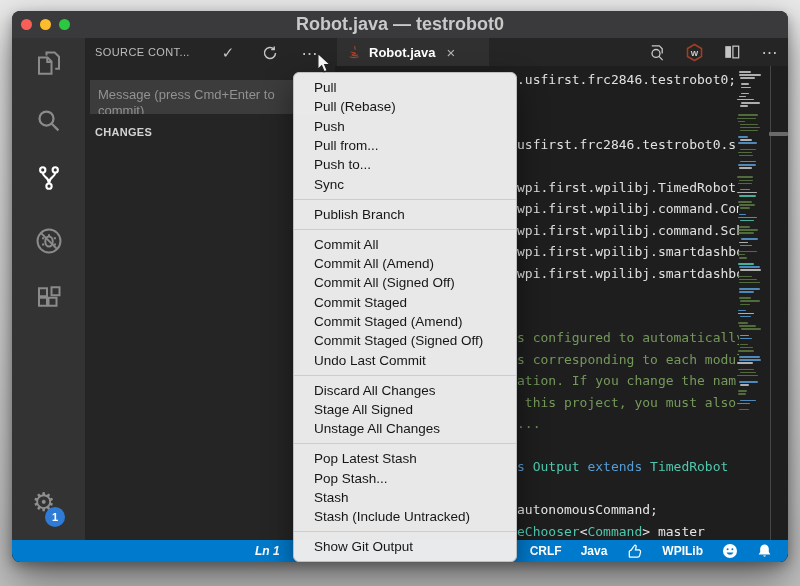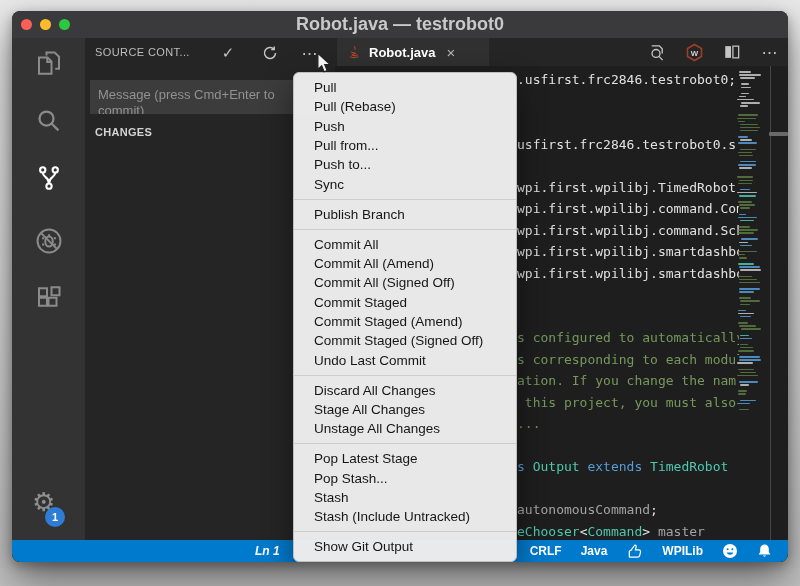--- a/index.html
+++ b/index.html
@@ -52,21 +52,21 @@
   .ed-act.more{font-size:16px;letter-spacing:1px;}
   
   .editor{position:absolute;left:323px;top:55px;width:453px;height:474px;background:#1e1e1e;}
   .code-area{position:absolute;left:182px;top:3px;width:222px;height:471px;overflow:hidden;}
   .code-line{position:absolute;left:0;height:21.5px;line-height:21.5px;white-space:pre;
     font-family:"DejaVu Sans Mono",monospace;font-size:13px;}
   .tok-plain{color:#e2e2e2;}
   .tok-comment{color:#74995a;}
   .tok-keyword{color:#569cd6;}
   .tok-type{color:#4ec9b0;}
-  .tok-member{color:#a3a3a3;}
+  .tok-member{color:#e5e5e5;}
   .minimap{position:absolute;left:402px;top:5px;width:26px;height:400px;}
   .mm-bar{position:absolute;height:1.6px;border-radius:1px;opacity:.85;}
   .ov-ruler{position:absolute;left:435px;top:0;width:1px;height:474px;background:#464646;}
   .scroll-thumb{position:absolute;left:434px;top:66px;width:19px;height:4px;background:#6a6a6a;border-radius:1px;}
   
   .statusbar{position:absolute;left:0;top:529px;width:776px;height:22px;background:#007acc;border-radius:0 0 8px 8px;
     color:#ffffff;font-size:12px;z-index:10;}
   .sb-left{position:absolute;left:10px;top:0;height:16px;display:flex;align-items:flex-end;gap:9px;margin-top:32px;}
   .sb-group{display:flex;align-items:center;gap:4px;}
   .sb-ln{position:absolute;left:243px;top:0;height:22px;line-height:22px;font-style:italic;}
@@ -399,24 +399,24 @@
     <div class="msep"></div>
     <div class="mi">Commit All</div>
     <div class="mi">Commit All (Amend)</div>
     <div class="mi">Commit All (Signed Off)</div>
     <div class="mi">Commit Staged</div>
     <div class="mi">Commit Staged (Amend)</div>
     <div class="mi">Commit Staged (Signed Off)</div>
     <div class="mi">Undo Last Commit</div>
     <div class="msep"></div>
     <div class="mi">Discard All Changes</div>
-    <div class="mi">Stage All Changes</div>
+    <div class="mi">Stage All Signed</div>
     <div class="mi">Unstage All Changes</div>
     <div class="msep"></div>
-    <div class="mi">Pop Latest Stage</div>
+    <div class="mi">Pop Latest Stash</div>
     <div class="mi">Pop Stash...</div>
     <div class="mi">Stash</div>
     <div class="mi">Stash (Include Untracked)</div>
     <div class="msep"></div>
     <div class="mi">Show Git Output</div>
   </div>
 
   <div class="cursor">
     <svg width="16" height="22" viewBox="0 0 12 18">
       <path d="M1 1 L1 14.2 L4.1 11.3 L6.1 16.2 L8.6 15.1 L6.6 10.3 L11 10.3 Z" fill="#f5f5f5" stroke="#222222" stroke-width="1"></path>

